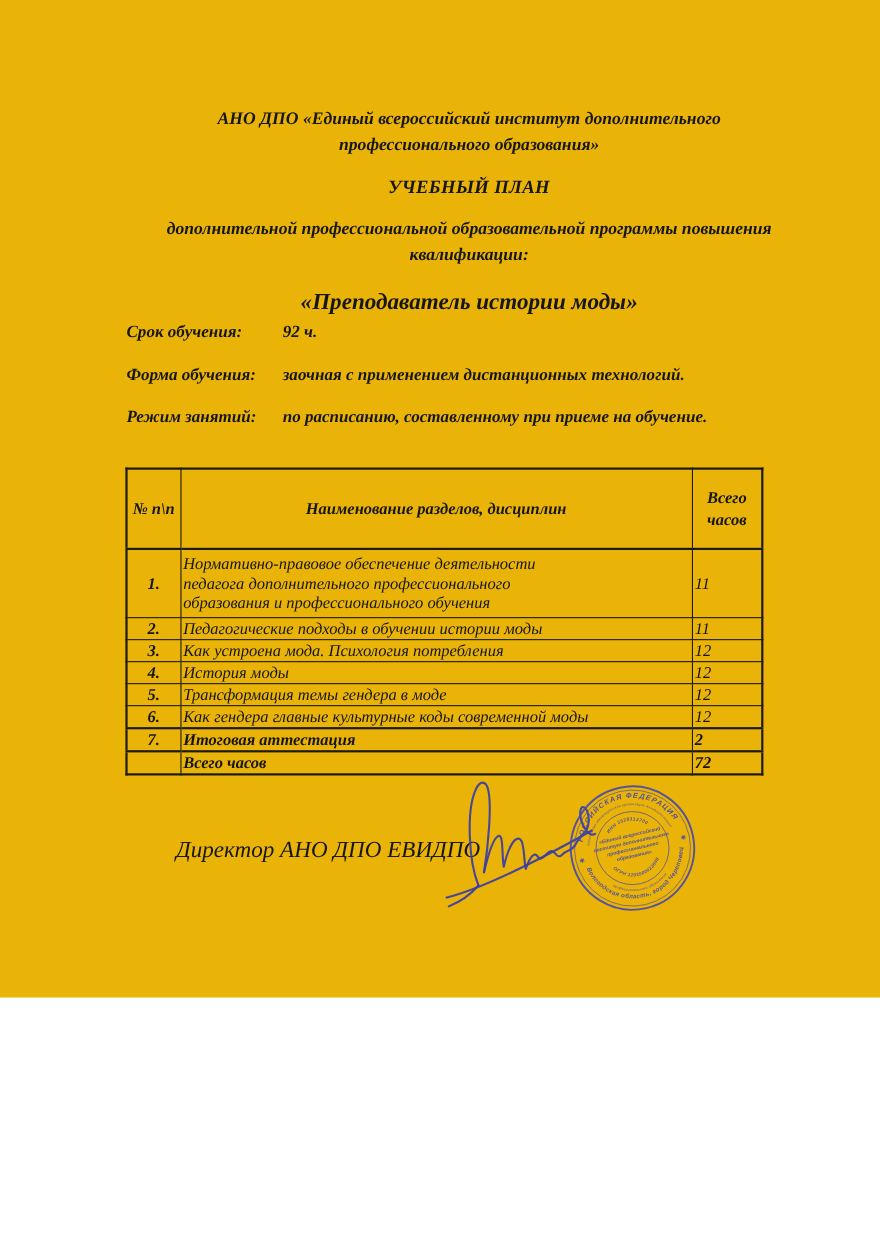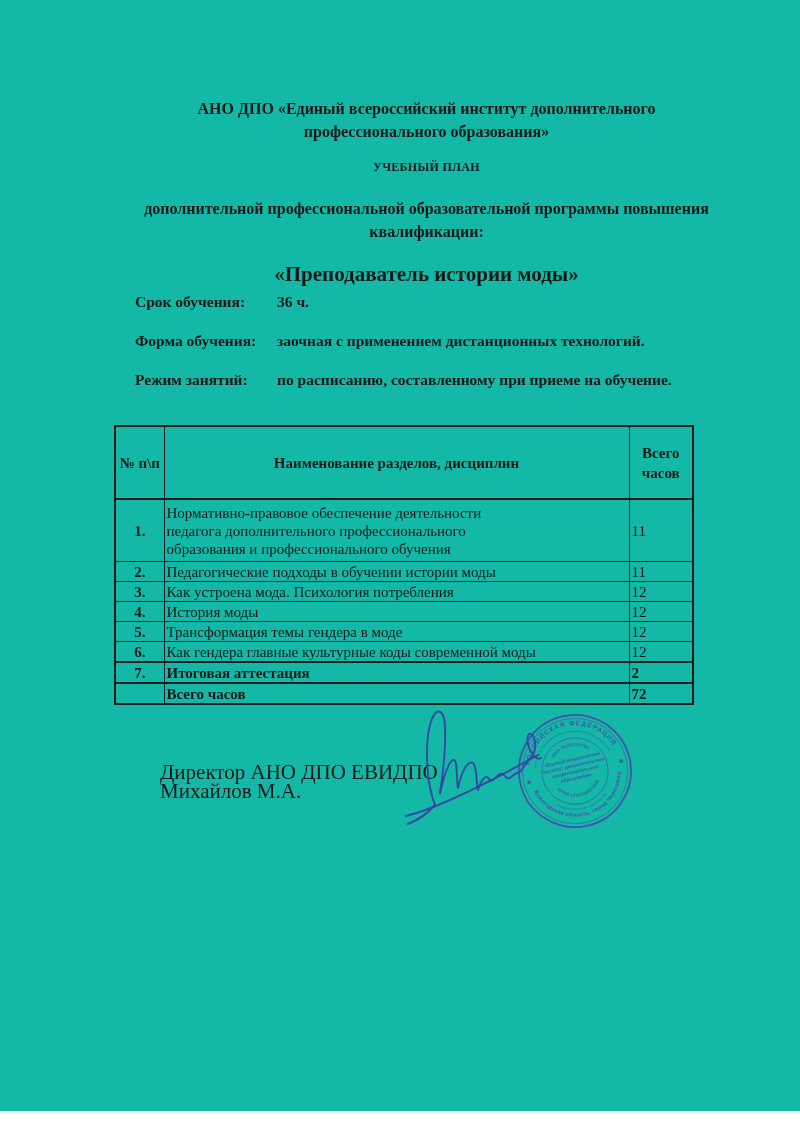--- a/index.html
+++ b/index.html
@@ -1,34 +1,35 @@
 <!DOCTYPE html>
 <html style="--stamp-color: #4649ac; --sign-color: #3a3da5;"><head>
 <meta charset="utf-8">
 <style>
   html,body{margin:0;padding:0;background:#ffffff;}
   .page{
     position:relative;
-    width:800px;height:1111px;
-    background:#14b8a6;
+    width:800px;height:907px;
+    background:#eab308;
     font-family:"Liberation Serif","DejaVu Serif",serif;
     color:#161616;
     overflow:hidden;
+    font-style:italic;
   }
   .head{position:absolute;left:113px;width:627px;text-align:center;font-weight:bold;}
   .org{top:97px;font-size:16px;line-height:23px;}
   .org-inner{width:560px;margin:0 auto;}
-  .doc-title{top:160px;font-size:12px;letter-spacing:.3px;}
+  .doc-title{top:160px;font-size:17px;letter-spacing:.3px;}
   .subtitle{top:197px;font-size:16px;line-height:23px;text-align:center;}
   .subtitle-inner{width:620px;margin:0 auto;}
   .program{top:262px;font-size:21px;}
 
   .detail-row{
     position:absolute;left:115px;width:600px;
-    display:flex;font-weight:bold;font-size:15.5px;line-height:19px;margin-left:20px;
+    display:flex;font-weight:bold;font-size:15.5px;line-height:19px;
   }
   .detail-label{width:142px;flex:0 0 142px;}
   .detail-value{flex:1;}
   .d1{top:292px;} .d2{top:331px;} .d3{top:370px;}
 
   table.plan{
     position:absolute;left:114px;top:425px;width:578px;
     border-collapse:collapse;table-layout:fixed;
     font-size:15px;
   }
@@ -78,21 +79,21 @@
   <div class="head doc-title">УЧЕБНЫЙ ПЛАН</div>
 
   <div class="head subtitle">
     <div class="subtitle-inner">дополнительной профессиональной образовательной программы повышения квалификации:</div>
   </div>
 
   <div class="head program">«Преподаватель истории моды»</div>
 
   <div class="detail-row d1">
     <div class="detail-label">Срок обучения:</div>
-    <div class="detail-value">36 ч.</div>
+    <div class="detail-value">92 ч.</div>
   </div>
   <div class="detail-row d2">
     <div class="detail-label">Форма обучения:</div>
     <div class="detail-value">заочная с применением дистанционных технологий.</div>
   </div>
   <div class="detail-row d3">
     <div class="detail-label">Режим занятий:</div>
     <div class="detail-value">по расписанию, составленному при приеме на обучение.</div>
   </div>
 
@@ -150,21 +151,20 @@
         <tr class="row-bold">
           <td class="col-num"></td>
           <td class="col-name">Всего часов</td>
           <td class="col-hours">72</td>
         </tr>
       </tbody>
   </table>
 
   <div class="sign-block">
     <div>Директор АНО ДПО ЕВИДПО</div>
-    <div>Михайлов М.А.</div>
   </div>
 
   <svg class="signature-svg" viewBox="0 0 170 140">
     <path d="M 37 107 C 28 85 26 40 34 21 C 38 11 44 11 46 21 C 49 35 46 70 42 95"></path>
     <path d="M 42 95 C 46 78 50 64 55 62 C 60 60 58 80 60 90 C 64 72 70 62 75 65 C 79 68 78 84 80 92 C 84 80 88 76 91 81 C 94 86 98 78 102 76 C 107 74 108 84 113 79 C 118 74 122 76 125 70 C 128 64 132 60 135 57 C 139 50 137 38 133 36 C 129 34 128 44 132 52 C 136 60 140 62 143 60"></path>
     <path d="M 8 118 C 40 110 90 85 140 57"></path>
     <path d="M 37 107 C 30 115 20 122 10 126"></path>
   </svg>
 
   <div class="stamp-wrap">

